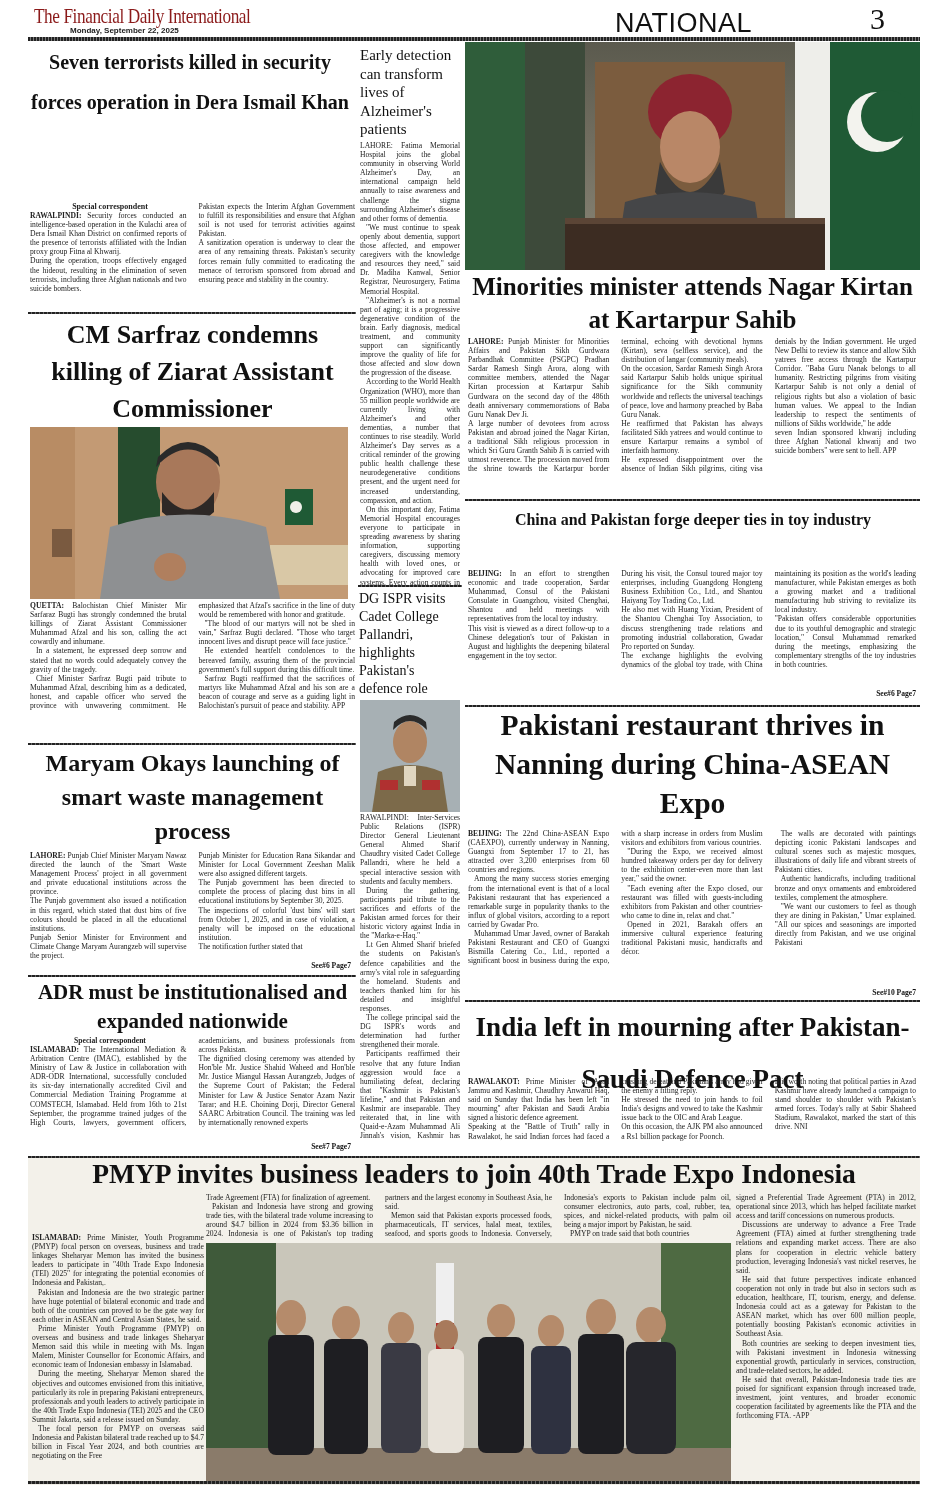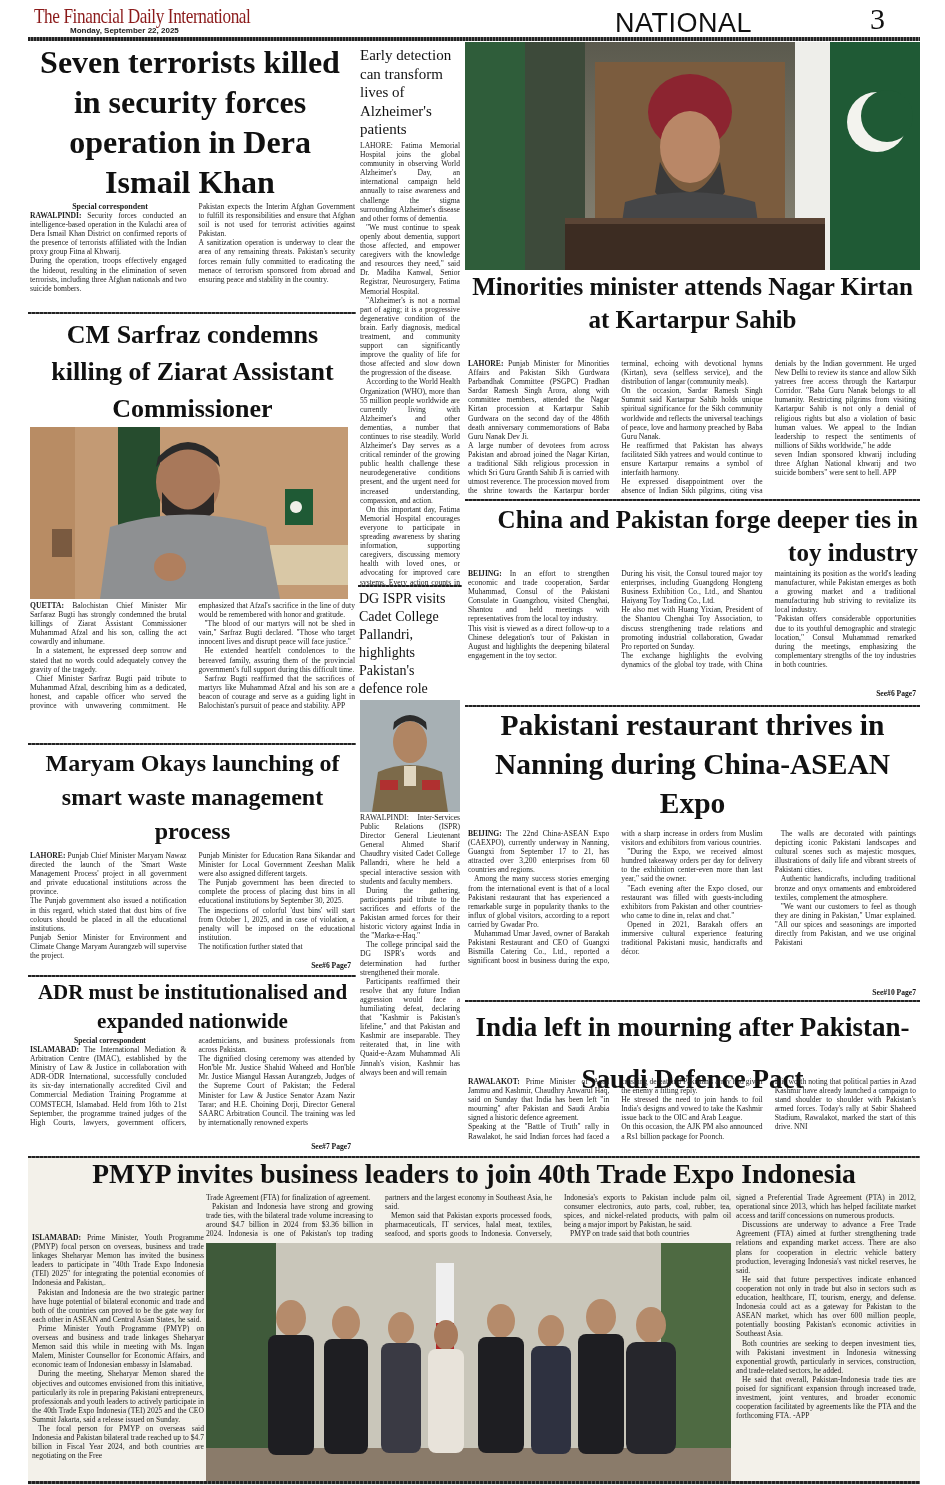--- a/index.html
+++ b/index.html
@@ -26,21 +26,21 @@
 </style>
 </head>
 <body>
 
 <div class="abs masthead-name">The Financial Daily International</div>
 <div class="abs masthead-date">Monday, September 22, 2025</div>
 <div class="abs section-name">NATIONAL</div>
 <div class="abs page-num">3</div>
 <div class="abs top-rule"></div>
 
-<div class="abs headline" style="left:30px;top:42px;width:320px;font-size:32px;line-height:40px;">Seven terrorists killed in security forces operation in Dera Ismail Khan</div>
+<div class="abs headline" style="left:30px;top:42px;width:320px;font-size:20px;line-height:40px;">Seven terrorists killed in security forces operation in Dera Ismail Khan</div>
 <div class="abs byline body-text" style="left:30px;top:202px;width:160px;font-weight:bold;text-align:center;">Special correspondent</div>
 <div class="abs body-text cols2" style="left:30px;top:202px;width:325px;height:108px;">
   <p style="height:9px;"></p>
   <p><span class="dateline">RAWALPINDI:</span> <span>Security forces conducted an intelligence-based operation in the Kulachi area of Dera Ismail Khan District on confirmed reports of the presence of terrorists affiliated with the Indian proxy group Fitna al Khwarij.</span></p>
   <p>During the operation, troops effectively engaged the hideout, resulting in the elimination of seven terrorists, including three Afghan nationals and two suicide bombers.</p>
   <p>Pakistan expects the Interim Afghan Government to fulfill its responsibilities and ensure that Afghan soil is not used for terrorist activities against Pakistan.</p>
   <p>A sanitization operation is underway to clear the area of any remaining threats. Pakistan's security forces remain fully committed to eradicating the menace of terrorism sponsored from abroad and ensuring peace and stability in the country.</p>
 </div>
 <div class="abs rule" style="left:28px;top:312px;width:328px;"></div>
 
@@ -66,24 +66,24 @@
     <ellipse cx="225" cy="70" rx="42" ry="38" fill="#8c2430"></ellipse>
     <ellipse cx="225" cy="105" rx="30" ry="36" fill="#b98767"></ellipse>
     <path d="M195 120 Q225 180 255 120 L260 150 Q225 200 190 150 Z" fill="#3a3a3a"></path>
     <path d="M150 228 L160 160 Q225 140 290 160 L300 228 Z" fill="#454648"></path>
     <rect x="100" y="180" width="260" height="48" fill="#3c2c22"></rect>
     <rect x="100" y="176" width="260" height="6" fill="#5b4536"></rect>
   </svg>
 </div>
 
 <div class="abs headline" style="left:470px;top:270px;width:445px;font-size:25px;line-height:33px;">Minorities minister attends Nagar Kirtan at Kartarpur Sahib</div>
-<div class="abs body-text cols3" style="left:468px;top:337px;width:448px;height:160px;margin-top:22px;">
+<div class="abs body-text cols3" style="left:468px;top:337px;width:448px;height:160px;">
   <p><span class="dateline">LAHORE:</span> <span>Punjab Minister for Minorities Affairs and Pakistan Sikh Gurdwara Parbandhak Committee (PSGPC) Pradhan Sardar Ramesh Singh Arora, along with committee members, attended the Nagar Kirtan procession at Kartarpur Sahib Gurdwara on the second day of the 486th death anniversary commemorations of Baba Guru Nanak Dev Ji.</span></p>
   <p>A large number of devotees from across Pakistan and abroad joined the Nagar Kirtan, a traditional Sikh religious procession in which Sri Guru Granth Sahib Ji is carried with utmost reverence. The procession moved from the shrine towards the Kartarpur border terminal, echoing with devotional hymns (Kirtan), seva (selfless service), and the distribution of langar (community meals).</p>
-  <p>On the occasion, Sardar Ramesh Singh Summit said Kartarpur Sahib holds unique spiritual significance for the Sikh community worldwide and reflects the universal teachings of peace, love and harmony preached by Baba Guru Nanak.</p>
+  <p>On the occasion, Sardar Ramesh Singh Arora said Kartarpur Sahib holds unique spiritual significance for the Sikh community worldwide and reflects the universal teachings of peace, love and harmony preached by Baba Guru Nanak.</p>
   <p>He reaffirmed that Pakistan has always facilitated Sikh yatrees and would continue to ensure Kartarpur remains a symbol of interfaith harmony.</p>
   <p>He expressed disappointment over the absence of Indian Sikh pilgrims, citing visa denials by the Indian government. He urged New Delhi to review its stance and allow Sikh yatrees free access through the Kartarpur Corridor. "Baba Guru Nanak belongs to all humanity. Restricting pilgrims from visiting Kartarpur Sahib is not only a denial of religious rights but also a violation of basic human values. We appeal to the Indian leadership to respect the sentiments of millions of Sikhs worldwide," he adde</p>
   <p>seven Indian sponsored khwarij including three Afghan National khwarij and two suicide bombers" were sent to hell. APP</p>
 </div>
 <div class="abs rule" style="left:465px;top:499px;width:455px;"></div>
 
 <div class="abs headline" style="left:30px;top:316px;width:325px;font-size:26px;line-height:37px;">CM Sarfraz condemns killing of Ziarat Assistant Commissioner</div>
 <div class="abs photo" style="left:30px;top:427px;width:318px;height:172px;background:#c29670;">
   <svg width="318" height="172" viewBox="0 0 318 172">
     <rect x="0" y="0" width="318" height="172" fill="#c39a74"></rect>
@@ -103,21 +103,21 @@
 <div class="abs body-text cols2" style="left:30px;top:601px;width:325px;height:110px;">
   <p><span class="dateline">QUETTA:</span> <span>Balochistan Chief Minister Mir Sarfaraz Bugti has strongly condemned the brutal killings of Ziarat Assistant Commissioner Muhammad Afzal and his son, calling the act cowardly and inhumane.</span></p>
   <p class="ind">In a statement, he expressed deep sorrow and stated that no words could adequately convey the gravity of the tragedy.</p>
   <p class="ind">Chief Minister Sarfraz Bugti paid tribute to Muhammad Afzal, describing him as a dedicated, honest, and capable officer who served the province with unwavering commitment. He emphasized that Afzal's sacrifice in the line of duty would be remembered with honor and gratitude.</p>
   <p class="ind">"The blood of our martyrs will not be shed in vain," Sarfraz Bugti declared. "Those who target innocent lives and disrupt peace will face justice."</p>
   <p class="ind">He extended heartfelt condolences to the bereaved family, assuring them of the provincial government's full support during this difficult time.</p>
   <p class="ind">Sarfraz Bugti reaffirmed that the sacrifices of martyrs like Muhammad Afzal and his son are a beacon of courage and serve as a guiding light in Balochistan's pursuit of peace and stability. APP</p>
 </div>
 <div class="abs rule" style="left:28px;top:743px;width:328px;"></div>
 
-<div class="abs headline" style="left:468px;top:503px;width:450px;font-size:25px;line-height:33px;text-align:right;">China and Pakistan forge deeper ties in toy industry</div>
+<div class="abs headline" style="left:468px;top:503px;width:450px;font-size:16px;line-height:33px;">China and Pakistan forge deeper ties in toy industry</div>
 <div class="abs body-text cols3" style="left:468px;top:569px;width:448px;height:120px;">
   <p><span class="dateline">BEIJING:</span> <span>In an effort to strengthen economic and trade cooperation, Sardar Muhammad, Consul of the Pakistani Consulate in Guangzhou, visited Chenghai, Shantou and held meetings with representatives from the local toy industry.</span></p>
   <p>This visit is viewed as a direct follow-up to a Chinese delegation's tour of Pakistan in August and highlights the deepening bilateral engagement in the toy sector.</p>
   <p>During his visit, the Consul toured major toy enterprises, including Guangdong Hongteng Business Exhibition Co., Ltd., and Shantou Haiyang Toy Trading Co., Ltd.</p>
   <p>He also met with Huang Yixian, President of the Shantou Chenghai Toy Association, to discuss strengthening trade relations and promoting industrial collaboration, Gwadar Pro reported on Sunday.</p>
   <p>The exchange highlights the evolving dynamics of the global toy trade, with China maintaining its position as the world's leading manufacturer, while Pakistan emerges as both a growing market and a traditional manufacturing hub striving to revitalize its local industry.</p>
   <p>"Pakistan offers considerable opportunities due to its youthful demographic and strategic location," Consul Muhammad remarked during the meetings, emphasizing the complementary strengths of the toy industries in both countries.</p>
 </div>
 <div class="abs jump" style="left:820px;top:689px;width:96px;">See#6 Page7</div>
 <div class="abs rule" style="left:465px;top:705px;width:455px;"></div>
@@ -130,20 +130,21 @@
     <path d="M33 30 Q50 12 67 30 L66 22 Q50 8 34 22 Z" fill="#2b2b2b"></path>
     <path d="M12 112 L18 72 Q50 58 82 72 L88 112 Z" fill="#7c6a4a"></path>
     <rect x="20" y="80" width="18" height="10" fill="#b03030"></rect>
     <rect x="62" y="80" width="18" height="10" fill="#b03030"></rect>
     <rect x="44" y="66" width="12" height="20" fill="#e0d6c0"></rect>
   </svg>
 </div>
 <div class="abs body-text" style="left:360px;top:813px;width:100px;height:328px;overflow:hidden;">
   <p><span class="dateline" style="font-weight:normal">RAWALPINDI:</span> <span>Inter-Services Public Relations (ISPR) Director General Lieutenant General Ahmed Sharif Chaudhry visited Cadet College Pallandri, where he held a special interactive session with students and faculty members.</span></p>
   <p class="ind">During the gathering, participants paid tribute to the sacrifices and efforts of the Pakistan armed forces for their historic victory against India in the "Marka-e-Haq."</p>
+  <p class="ind">Lt Gen Ahmed Sharif briefed the students on Pakistan's defence capabilities and the army's vital role in safeguarding the homeland. Students and teachers thanked him for his detailed and insightful responses.</p>
   <p class="ind">The college principal said the DG ISPR's words and determination had further strengthened their morale.</p>
   <p class="ind">Participants reaffirmed their resolve that any future Indian aggression would face a humiliating defeat, declaring that "Kashmir is Pakistan's lifeline," and that Pakistan and Kashmir are inseparable. They reiterated that, in line with Quaid-e-Azam Muhammad Ali Jinnah's vision, Kashmir has always been and will remain</p>
 </div>
 <div class="abs jump" style="left:360px;top:1176px;width:100px;margin-top:48px;">See#8 Page7</div>
 
 <div class="abs headline" style="left:470px;top:706px;width:445px;font-size:29.5px;line-height:39px;">Pakistani restaurant thrives in Nanning during China-ASEAN Expo</div>
 <div class="abs body-text cols3" style="left:468px;top:829px;width:448px;height:160px;">
   <p><span class="dateline">BEIJING:</span> <span>The 22nd China-ASEAN Expo (CAEXPO), currently underway in Nanning, Guangxi from September 17 to 21, has attracted over 3,200 enterprises from 60 countries and regions.</span></p>
   <p class="ind">Among the many success stories emerging from the international event is that of a local Pakistani restaurant that has experienced a remarkable surge in popularity thanks to the influx of global visitors, according to a report carried by Gwadar Pro.</p>
   <p class="ind">Muhammad Umar Javed, owner of Barakah Pakistani Restaurant and CEO of Guangxi Bismilla Catering Co., Ltd., reported a significant boost in business during the expo, with a sharp increase in orders from Muslim visitors and exhibitors from various countries.</p>

